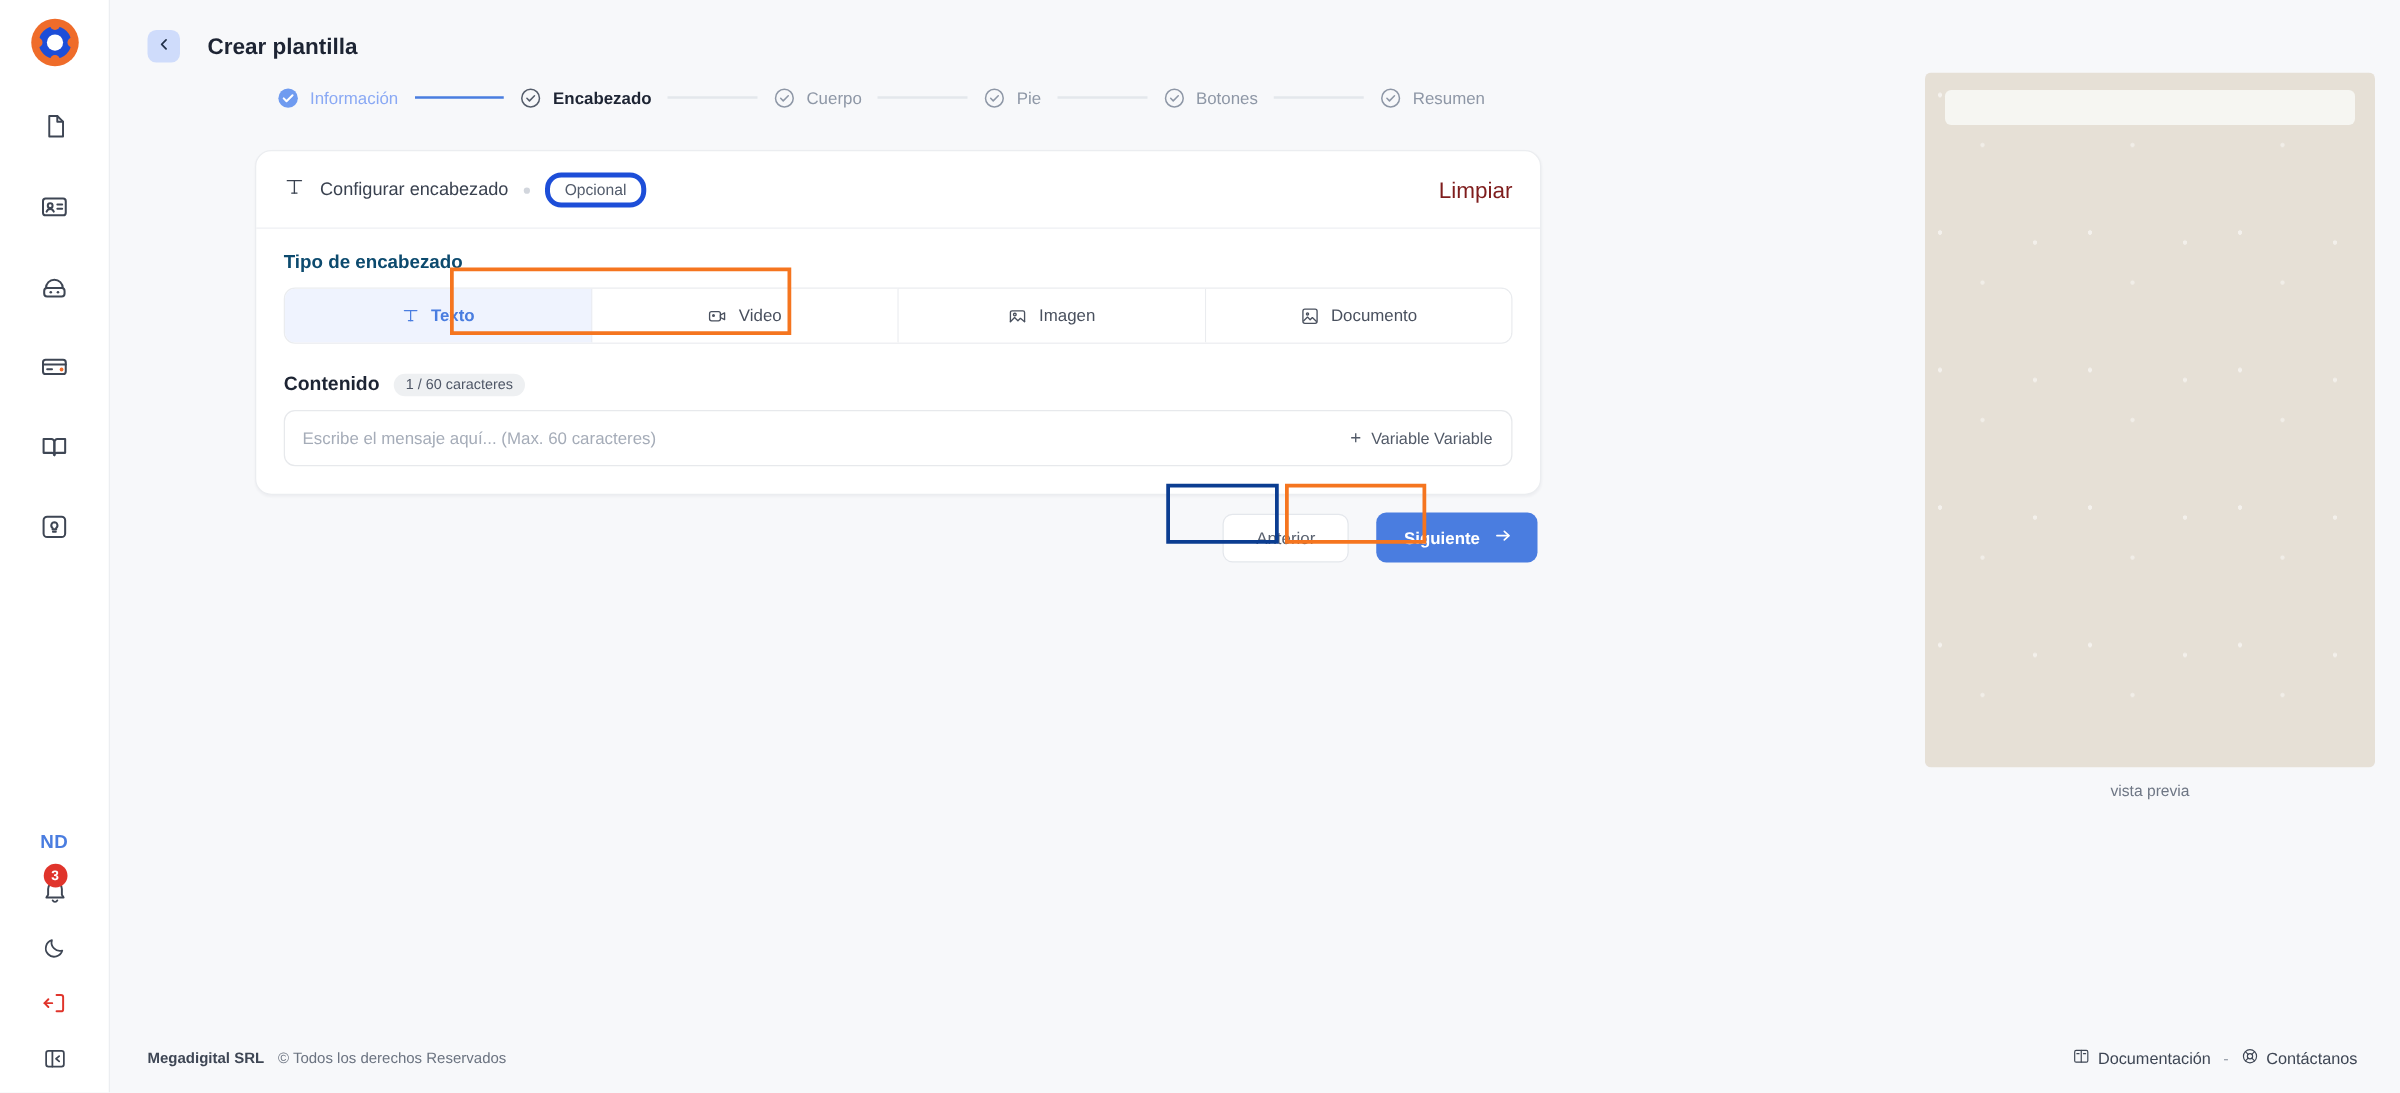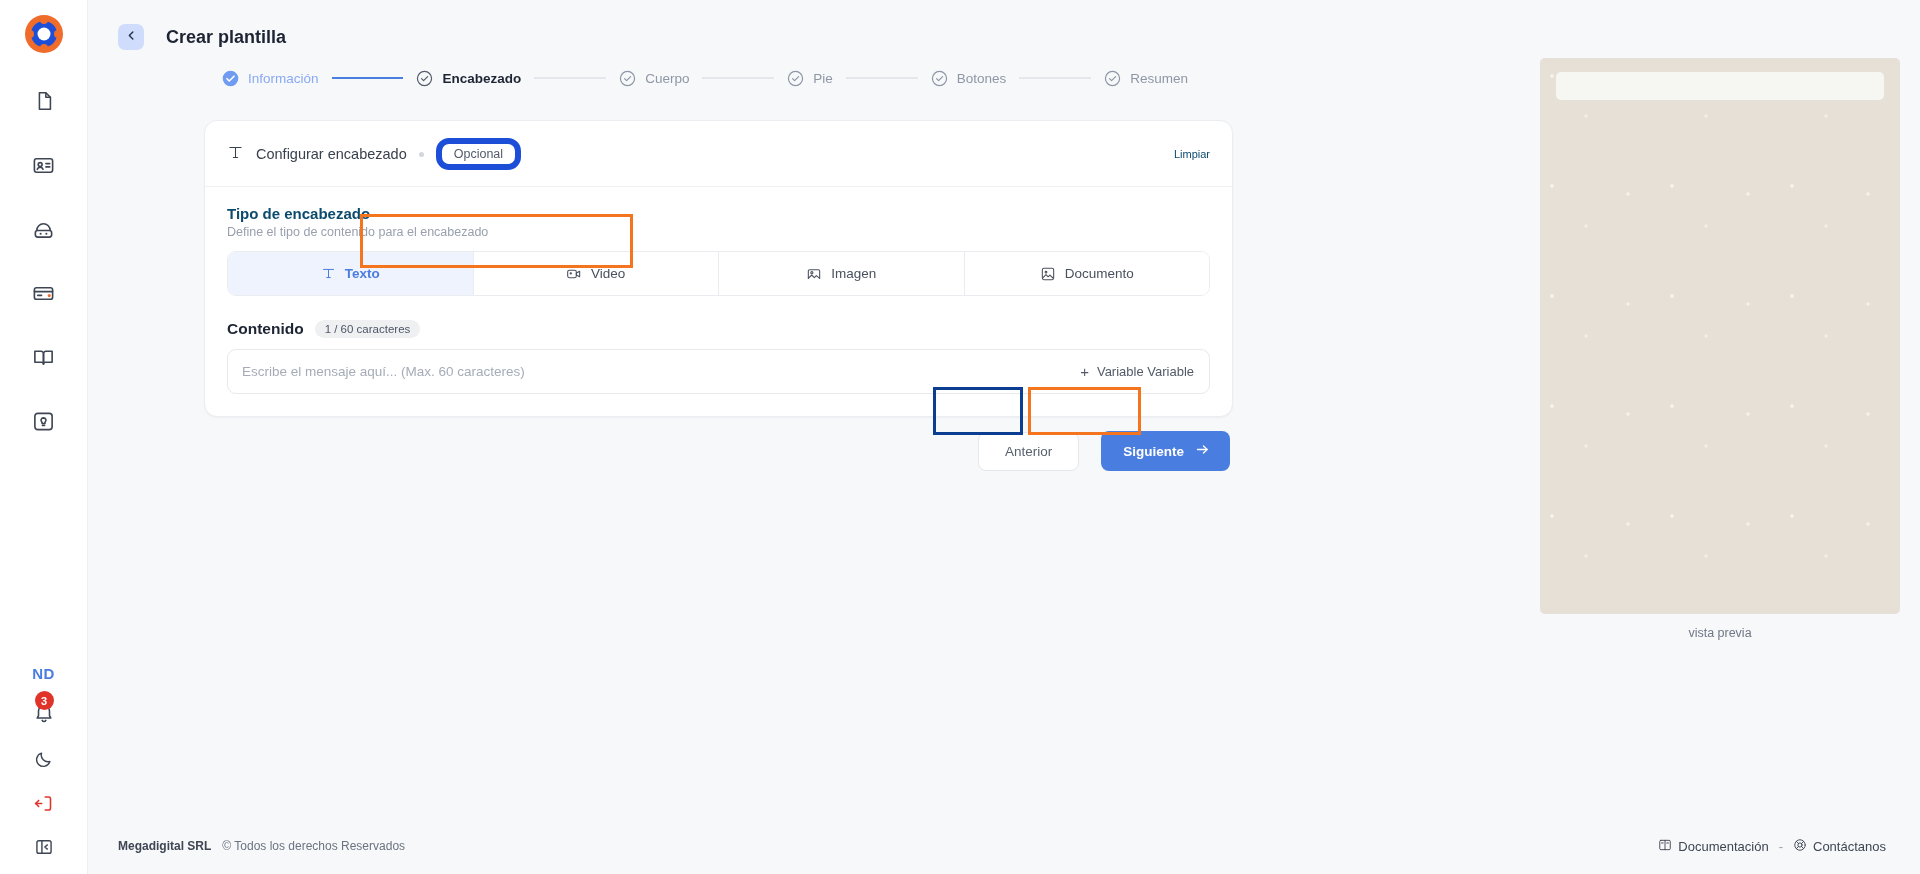--- a/index.html
+++ b/index.html
@@ -84,24 +84,24 @@
   }
   .card-head {
     display: flex; align-items: center; justify-content: space-between;
     padding: 17px 22px 16px 22px;
     border-bottom: 1px solid #eef0f3;
   }
   .card-head-left { display: flex; align-items: center; gap: 12px; }
   .ch-title { font-size: 14.5px; color: #39414f; }
   .dot-sep { width: 5px; height: 5px; border-radius: 50%; background: #d2d6dd; }
   .pill-optional {
-    border: 6px solid #1d4ed8; border-radius: 13px;
+    border: 4px solid #1d4ed8; border-radius: 13px;
     padding: 3px 12px; font-size: 12.5px; color: #525b6b; background: #fff;
   }
-  .link-clear { font-size: 11px; color: #0c4a6e; cursor: pointer; }
+  .link-clear { font-size: 18px; color: #7f1d1d; cursor: pointer; }
 
   .section { padding: 18px 22px 0 22px; }
   .sec-title { font-size: 15px; font-weight: 700; color: #0c4a6e; }
   .sec-sub { font-size: 12.5px; color: #98a0ae; margin-top: 3px; }
 
   .tabs {
     display: flex; margin-top: 12px;
     border: 1px solid #eaecef; border-radius: 9px; overflow: hidden;
     background: #fff;
   }
@@ -397,21 +397,20 @@
           </span>
           <span class="ch-title">Configurar encabezado</span>
           <span class="dot-sep"></span>
           <span class="pill-optional">Opcional</span>
         </div>
         <span class="link-clear">Limpiar</span>
       </div>
 
       <div class="section">
         <div class="sec-title">Tipo de encabezado</div>
-        <div class="sec-sub">Define el tipo de contenido para el encabezado</div>
 
         <div class="tabs">
           <div class="tab active">
             <span>
               <svg width="15" height="15" viewBox="0 0 24 24" fill="none" stroke="#4a7de0" stroke-width="1.6" stroke-linecap="round">
                 <path d="M4 5.5h16"></path>
                   <path d="M12 5.5v13"></path>
                   <path d="M9.2 18.5h5.6"></path>
               </svg>
             </span>

